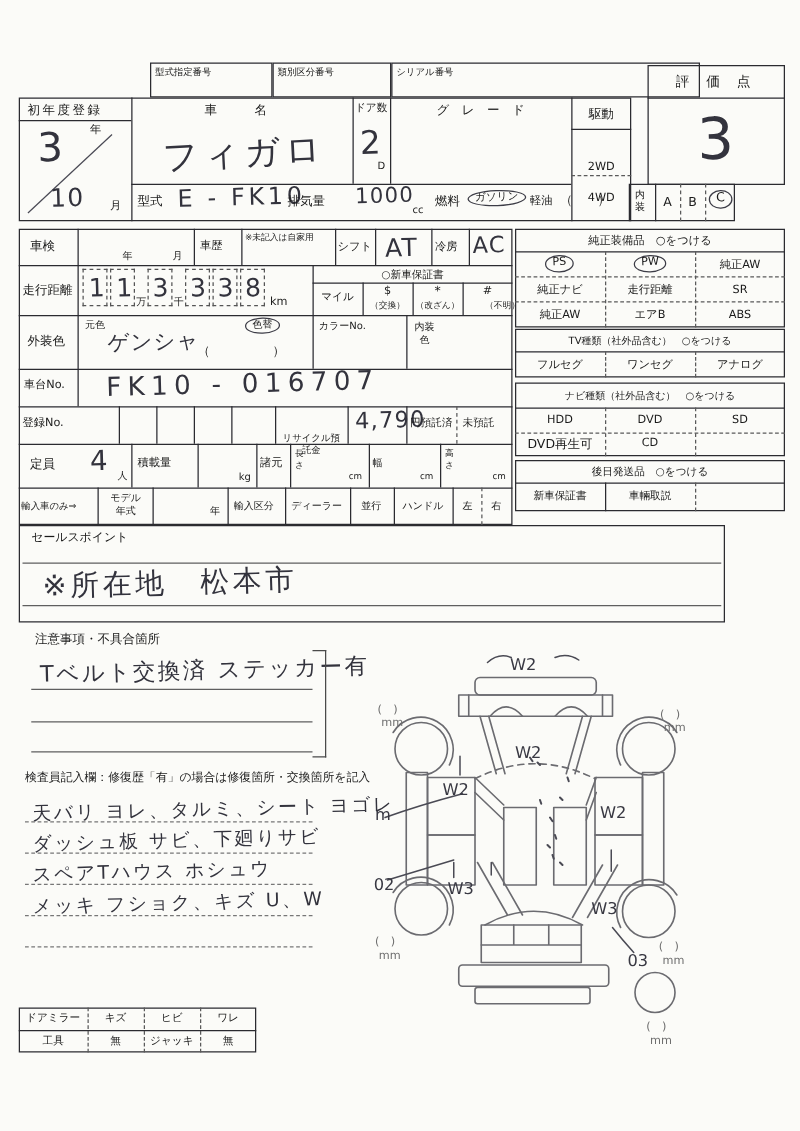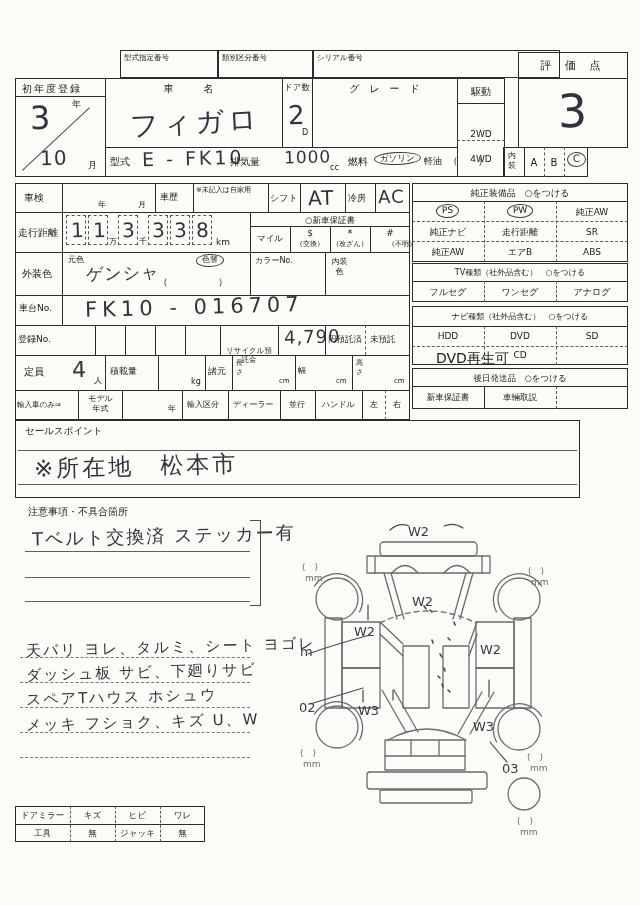--- a/index.html
+++ b/index.html
@@ -239,21 +239,21 @@
 
   <div class="box" style="left:412px;top:306px;width:216px;height:59px"></div>
   <div class="lbl c" style="left:412px;top:312px;width:216px;font-size:8px">ナビ種類（社外品含む）　○をつける</div>
   <div class="hl" style="left:412px;top:326px;width:216px"></div>
   <div class="hld" style="left:412px;top:346px;width:216px"></div>
   <div class="vld" style="left:484px;top:326px;height:39px"></div>
   <div class="vld" style="left:556px;top:326px;height:39px"></div>
   <div class="lbl c" style="left:412px;top:331px;width:72px">HDD</div>
   <div class="lbl c" style="left:484px;top:331px;width:72px">DVD</div>
   <div class="lbl c" style="left:556px;top:331px;width:72px">SD</div>
-  <div class="lbl c" style="left:436px;top:350px;width:72px;font-size:14px">DVD再生可</div>
+  <div class="lbl c" style="left:412px;top:350px;width:72px;font-size:10px">DVD再生可</div>
   <div class="lbl c" style="left:484px;top:350px;width:72px">CD</div>
 
   <div class="box" style="left:412px;top:368px;width:216px;height:41px"></div>
   <div class="lbl c" style="left:412px;top:373px;width:216px;font-size:8.5px">後日発送品　○をつける</div>
   <div class="hl" style="left:412px;top:386px;width:216px"></div>
   <div class="vl" style="left:484px;top:386px;height:23px"></div>
   <div class="vld" style="left:556px;top:386px;height:23px"></div>
   <div class="lbl c" style="left:412px;top:392px;width:72px;font-size:8.5px">新車保証書</div>
   <div class="lbl c" style="left:484px;top:392px;width:72px;font-size:8.5px">車輛取説</div>
 
@@ -263,20 +263,21 @@
   <div class="hw" style="left:34px;top:451px;font-size:23px;letter-spacing:3px">※所在地　松本市</div>
   <div class="rule" style="left:18px;top:484px;width:559px"></div>
 
   <div class="lbl" style="left:28px;top:506px;font-size:10px">注意事項・不具合箇所</div>
   <div class="hw" style="left:32px;top:524px;font-size:18px;letter-spacing:2px">Tベルト交換済 ステッカー有</div>
   <div class="rule" style="left:25px;top:551px;width:225px"></div>
   <div class="rule" style="left:25px;top:577px;width:225px"></div>
   <div class="rule" style="left:25px;top:601px;width:225px"></div>
   <div class="bracket" style="left:250px;top:520px;width:10px;height:84px"></div>
 
+  <div class="lbl" style="left:20px;top:617px;font-size:9.5px">検査員記入欄：修復歴「有」の場合は修復箇所・交換箇所を記入</div>
   <div class="hw" style="left:26px;top:638px;font-size:15px;letter-spacing:2px">天バリ ヨレ、タルミ、シート ヨゴレ</div>
   <div class="ruledash" style="left:20px;top:657px;width:230px"></div>
   <div class="hw" style="left:26px;top:663px;font-size:15px;letter-spacing:2px">ダッシュ板 サビ、下廻りサビ</div>
   <div class="ruledash" style="left:20px;top:682px;width:230px"></div>
   <div class="hw" style="left:26px;top:688px;font-size:15px;letter-spacing:2px">スペアTハウス ホシュウ</div>
   <div class="ruledash" style="left:20px;top:707px;width:230px"></div>
   <div class="hw" style="left:26px;top:713px;font-size:15px;letter-spacing:2px">メッキ フショク、キズ U、W</div>
   <div class="ruledash" style="left:20px;top:732px;width:230px"></div>
   <div class="ruledash" style="left:20px;top:757px;width:230px"></div>
 

